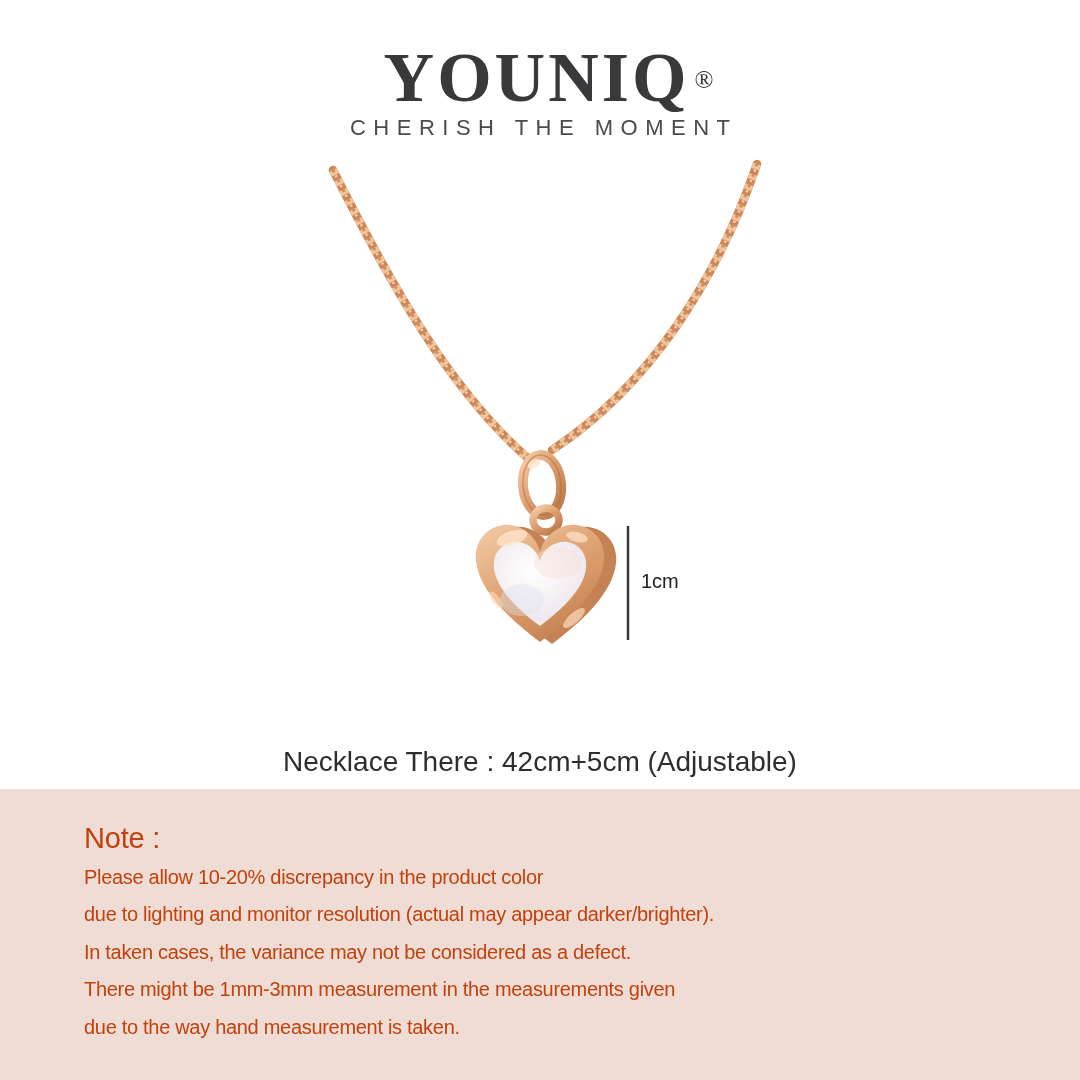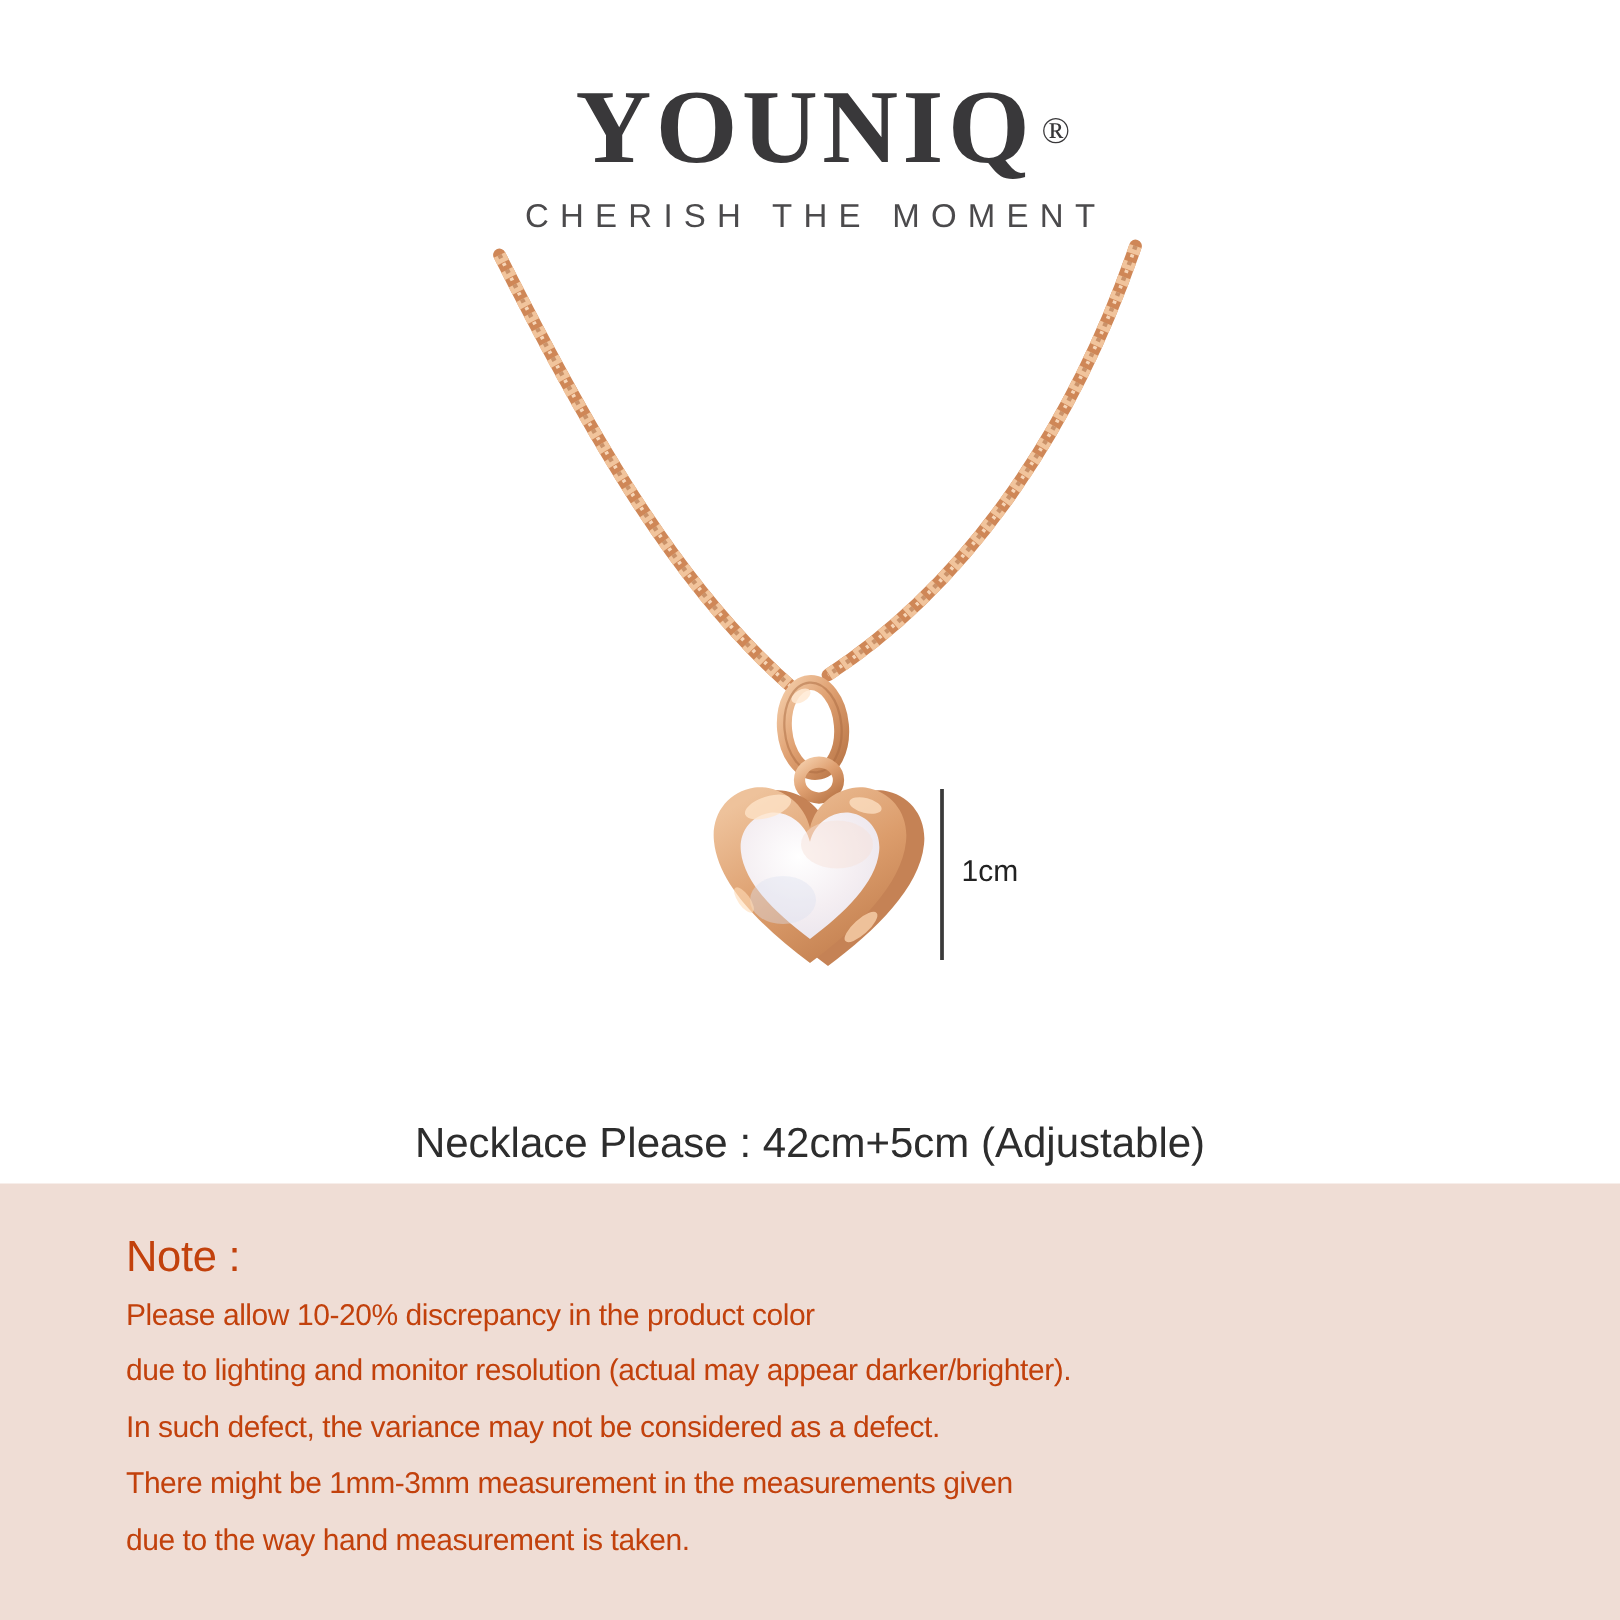--- a/index.html
+++ b/index.html
@@ -12,21 +12,21 @@
     overflow: hidden;
     font-family: "Liberation Sans", sans-serif;
   }
 
   
   .brand { position: absolute; top: 42px; left: 0; right: 0; text-align: center; }
   .brand-name {
     font-family: "Liberation Serif", serif;
     font-weight: 600;
     font-size: 70px;
-    line-height: 88px;
+    line-height: 72px;
     letter-spacing: 3px;
     color: #39383a;
     padding-left: 20px;
   }
   .reg-mark {
     display: inline-block;
     font-family: "Liberation Serif", serif;
     font-size: 25px;
     font-weight: 400;
     vertical-align: top;
@@ -149,24 +149,24 @@
         <ellipse cx="274" cy="470" rx="14" ry="5" fill="#ffdcb8" opacity="0.7" transform="rotate(-42 274 470)"></ellipse>
         <ellipse cx="196" cy="452" rx="10" ry="4" fill="#ffdcb8" opacity="0.6" transform="rotate(55 196 452)"></ellipse>
       </g>
 
       <line x1="328" y1="378" x2="328" y2="492" stroke="#3a3a3a" stroke-width="2.5"></line>
     </svg>
 
     <div class="size-label">1cm</div>
   </div>
 
-  <div class="length-label">Necklace Please : 42cm+5cm (Adjustable)</div>
+  <div class="length-label">Necklace There : 42cm+5cm (Adjustable)</div>
 
   <section class="note">
     <div class="note-title">Note :</div>
     <div class="note-line">Please allow 10-20% discrepancy in the product color</div>
     <div class="note-line">due to lighting and monitor resolution (actual may appear darker/brighter).</div>
-    <div class="note-line">In such defect, the variance may not be considered as a defect.</div>
+    <div class="note-line">In taken cases, the variance may not be considered as a defect.</div>
     <div class="note-line">There might be 1mm-3mm measurement in the measurements given</div>
     <div class="note-line">due to the way hand measurement is taken.</div>
   </section>
 
 </div>
 
 </body></html>

